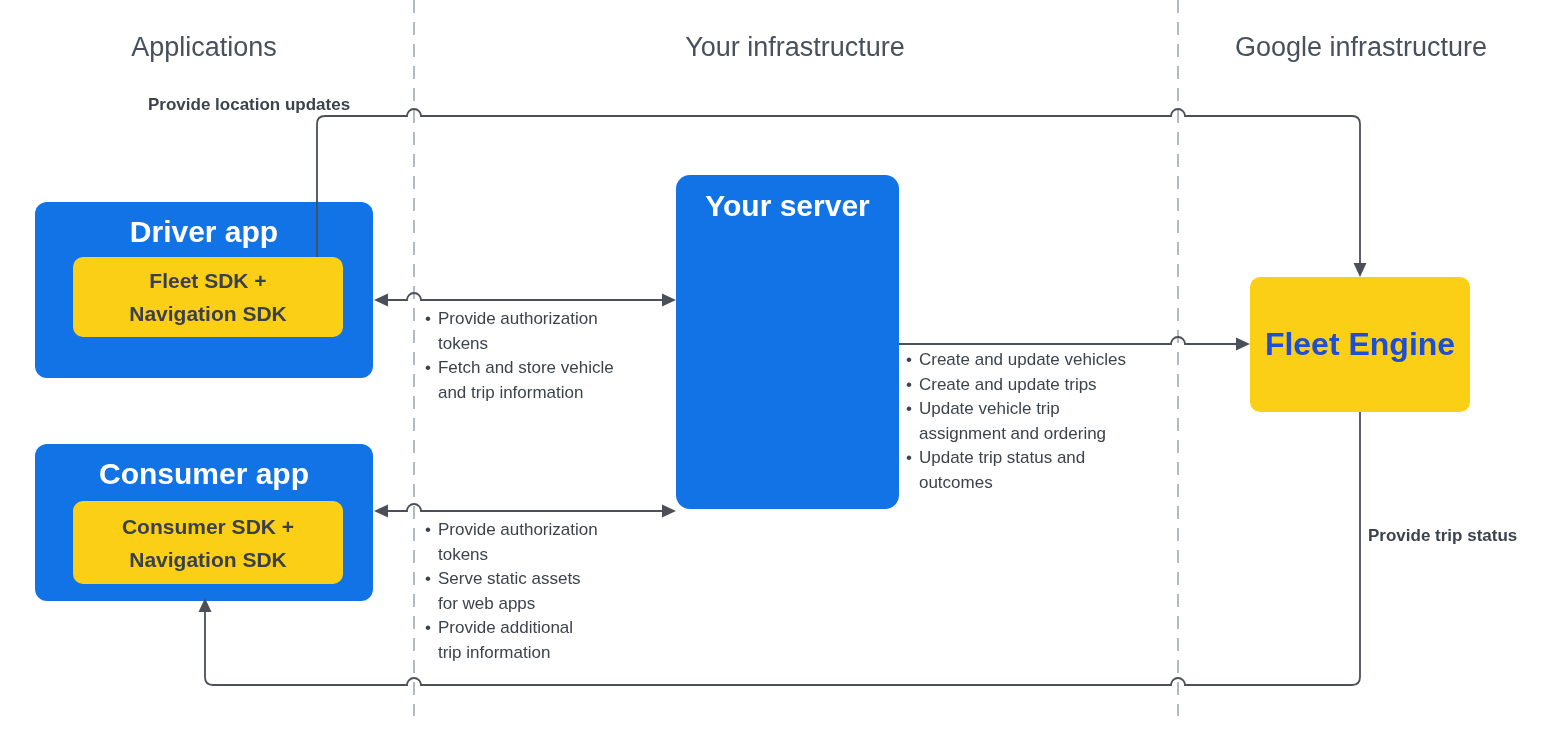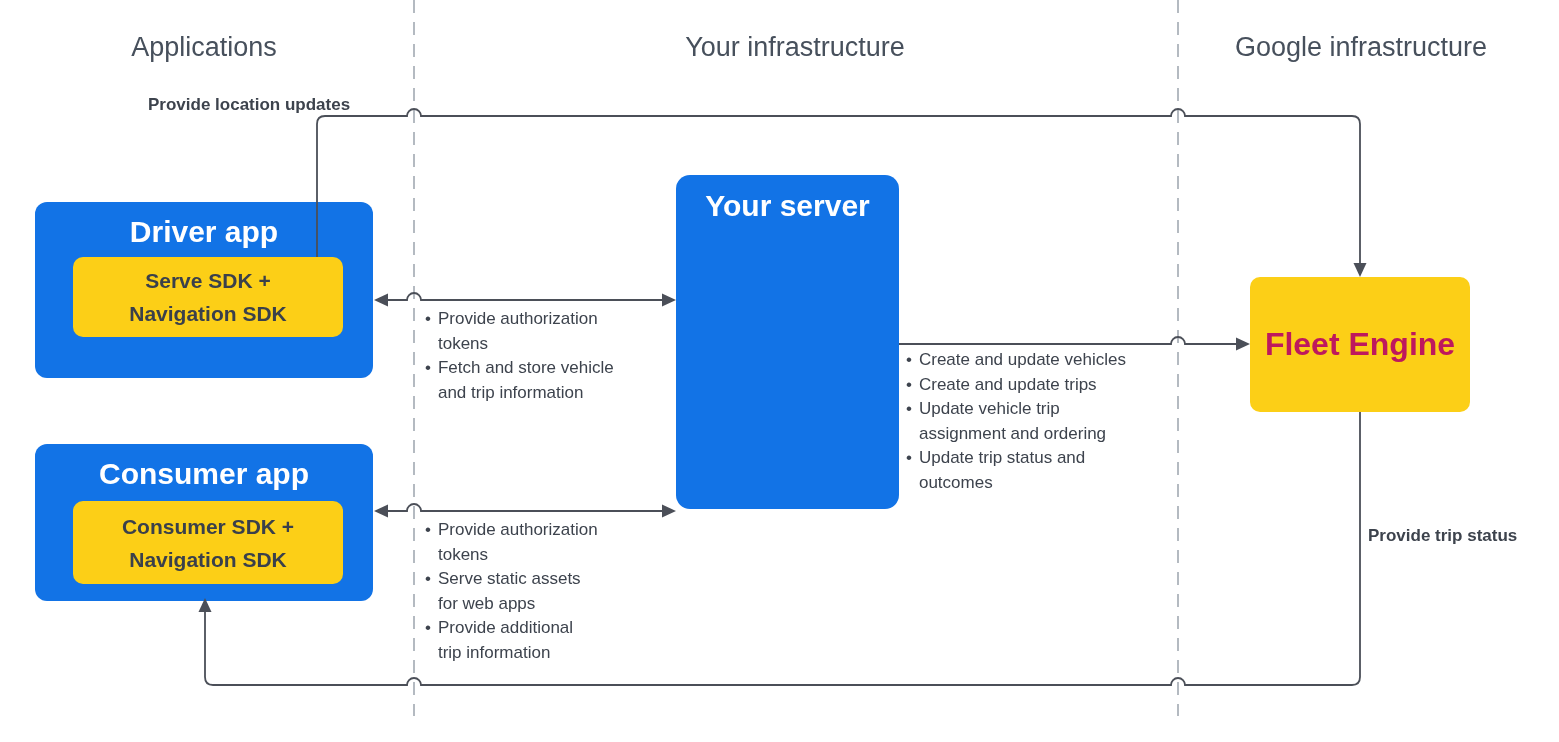--- a/index.html
+++ b/index.html
@@ -98,21 +98,21 @@
   #your-server { left: 676px; top: 175px; width: 223px; height: 334px; border-radius: 14px; }
   #your-server .node-title { padding-top: 10px; line-height: 42px; }
   #fleet-engine {
     left: 1250px; top: 277px; width: 220px; height: 135px;
     border-radius: 10px;
     display: flex; align-items: center; justify-content: center;
   }
   #fleet-engine .fleet-title {
     font-size: 32px;
     font-weight: 700;
-    color: #be185d;
+    color: #1d4ed8;
   }
 
   .edge-label {
     position: absolute;
     font-size: 17px;
     font-weight: 700;
     color: var(--ink);
     line-height: 20px;
     z-index: 2;
     white-space: nowrap;
@@ -162,21 +162,21 @@
     <path class="edge" d="M899,344 L1171,344 A7,7 0 0 1 1185,344 L1236,344"></path>
     <polygon class="head" points="1236,337.5 1236,350.5 1250,344"></polygon>
 
     <path class="edge" d="M1360,412 L1360,677 Q1360,685 1352,685 L1185,685 A7,7 0 0 0 1171,685 L421,685 A7,7 0 0 0 407,685 L213,685 Q205,685 205,677 L205,612"></path>
     <polygon class="head" points="198.5,612 211.5,612 205,598"></polygon>
   </svg>
 
   <div class="node blue" id="driver-app">
     <div class="node-title">Driver app</div>
     <div class="sdk-box">
-      <div class="sdk-text">Serve SDK +
+      <div class="sdk-text">Fleet SDK +
 Navigation SDK</div>
     </div>
   </div>
 
   <div class="node blue" id="consumer-app">
     <div class="node-title">Consumer app</div>
     <div class="sdk-box">
       <div class="sdk-text">Consumer SDK +
 Navigation SDK</div>
     </div>

